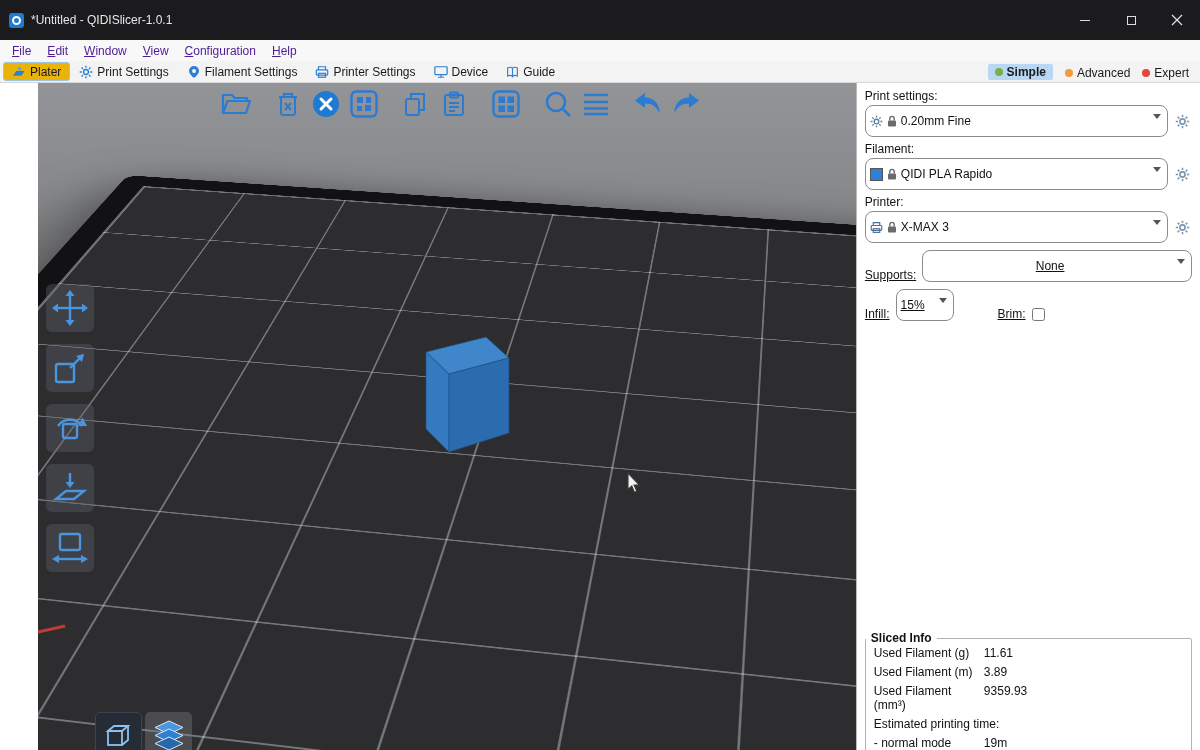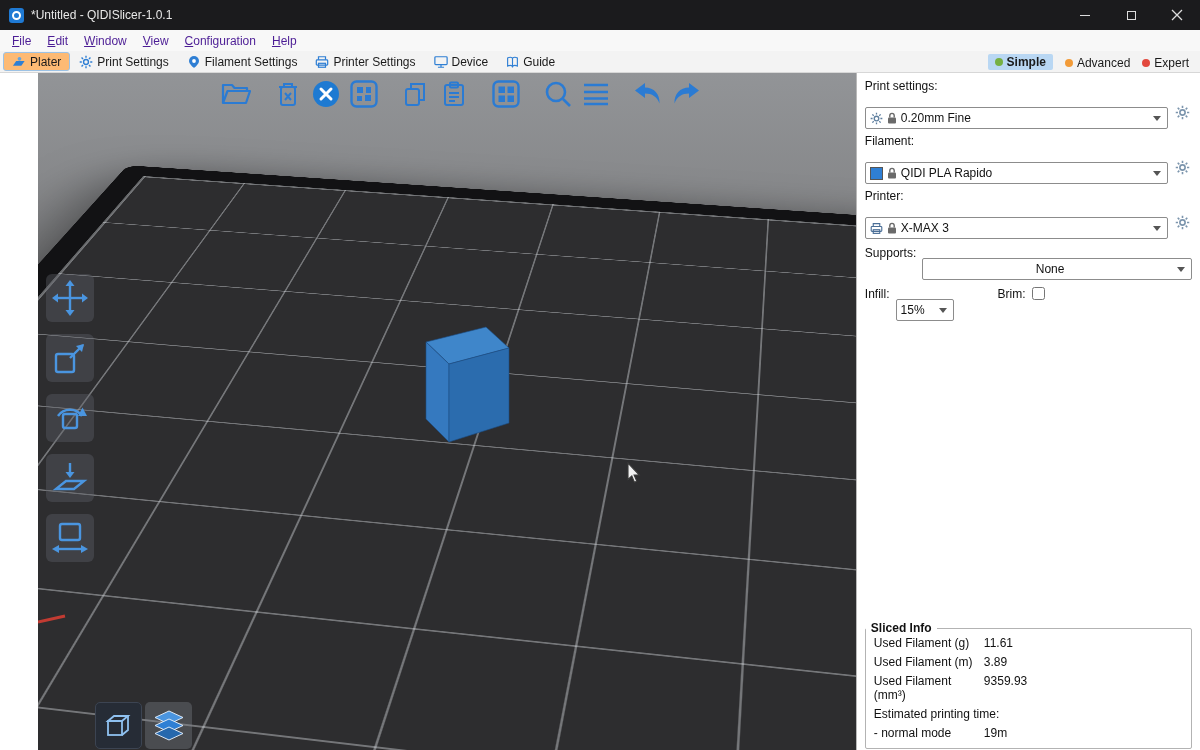--- a/index.html
+++ b/index.html
@@ -1,37 +1,37 @@
 <!DOCTYPE html>
 <html><head>
 <meta charset="utf-8">
 <style>
   * { box-sizing: border-box; margin: 0; padding: 0; }
   html,body { width:1200px; height:750px; overflow:hidden; font-family:"Liberation Sans", sans-serif; font-size:12px; background:#fff; }
 
   
-  .titlebar { height:30px; background:#1b1b1d; display:flex; align-items:center; color:#e8e8e8; }
+  .titlebar { height:40px; background:#1b1b1d; display:flex; align-items:center; color:#e8e8e8; }
   .app-icon { width:15px; height:15px; margin:0 7px 0 9px; background:#1f7ad4; border-radius:3px; position:relative; flex:0 0 auto; }
   .app-icon::after { content:""; position:absolute; inset:3px; border:2px solid #fff; border-radius:50%; }
   .title-text { font-size:12px; }
   .win-controls { margin-left:auto; display:flex; height:100%; }
   .win-btn { width:46px; display:flex; align-items:center; justify-content:center; }
   .glyph-min { width:10px; height:1px; background:#ddd; }
   .glyph-max { width:9px; height:9px; border:1px solid #ddd; }
   .glyph-close { width:12px; height:12px; }
 
   
   .menubar { height:21px; background:#f8f8f8; display:flex; align-items:center; padding-left:4px; }
   .menu-item { padding:2px 8px; color:#4c1d95; }
   .menu-item::first-letter { text-decoration: underline; }
 
   
   .tabbar { height:22px; background:#f3f3f3; border-bottom:1px solid #d7d7d7; display:flex; align-items:center; padding:0 3px; }
   .tab { display:flex; align-items:center; gap:4px; padding:2px 8px; border:1px solid transparent; border-radius:3px; color:#1a1a1a; height:19px; }
-  .tab.selected { background:#fdba74; border-color:#9cc2e5; }
+  .tab.selected { background:#eab308; border-color:#9cc2e5; }
   .modes { margin-left:auto; display:flex; align-items:flex-end; gap:12px; padding-right:8px; }
   .mode { display:flex; align-items:center; gap:4px; color:#1a1a1a; }
   .mode.selected { background:#b9d7f3; padding:1px 7px; border-radius:2px; font-weight:bold; }
   .dot { width:8px; height:8px; border-radius:50%; background:#999; }
 
   
   .main { display:flex; height:681px;padding-left:38px; }
 
   .viewport { position:relative; width:845px; height:100%; overflow:hidden;
     background:linear-gradient(180deg,#929497 0%,#828385 25%,#5d5e60 55%,#28282a 85%,#121213 100%); }
@@ -60,26 +60,26 @@
   .viewbtns { position:absolute; left:57px; bottom:5px; display:flex; gap:3px; }
   .vb { width:47px; height:47px; border-radius:5px; display:flex; align-items:center; justify-content:center; }
   .vb.editor { background:#262c36; border:1px solid #3c4452; }
   .vb.preview { background:rgba(130,135,142,.35); }
 
   
   .sidebar { width:355px; height:100%; background:#fff; border-left:1px solid #b9b9b9;
     display:flex; flex-direction:column; padding:4px 8px 3px 8px; color:#111; }
   .field-label { margin:2px 0 2px 0; }
   .combo-row { display:flex; align-items:center; margin-bottom:3px; }
-  .combo { flex:1; height:22px; border:1px solid #8c8c8c; border-radius:2px; background:#fff;
-    display:flex; align-items:center; gap:4px; padding:0 18px 0 4px; position:relative;margin-top:12px; }
+  .combo { flex:1; height:32px; border:1px solid #8c8c8c; border-radius:8px; background:#fff;
+    display:flex; align-items:center; gap:4px; padding:0 18px 0 4px; position:relative; }
   .combo::after { content:""; position:absolute; right:6px; top:8px; border:4px solid transparent; border-top:5px solid #555; }
   .gear-btn { width:20px; height:20px; margin-left:4px; display:flex; align-items:center; justify-content:center; }
   .swatch { width:13px; height:13px; border:1px solid #555; background:#2f7fd4; flex:0 0 auto; }
-  .inline-row { display:flex; align-items:flex-start; margin:4px 0 3px 0; }
+  .inline-row { display:flex; align-items:flex-end; margin:4px 0 3px 0;text-decoration:underline; }
   .inline-row .lbl { margin-right:6px; }
   .combo.small { flex:0 0 58px; }
   .brim-lbl { margin-left:44px; margin-right:6px; }
   input[type=checkbox] { width:13px; height:13px; }
 
   .sliced { margin-top:auto; border:1px solid #b3b3b3; border-radius:2px; padding:4px 8px 6px 8px; position:relative; margin-bottom:2px; }
   .sliced-title { position:absolute; top:-8px; left:0; background:#fff; padding:0 5px; font-weight:bold; }
   .si-row { display:flex; padding:2.5px 0; }
   .si-label { width:110px; flex:0 0 auto; }
   .si-value { }

